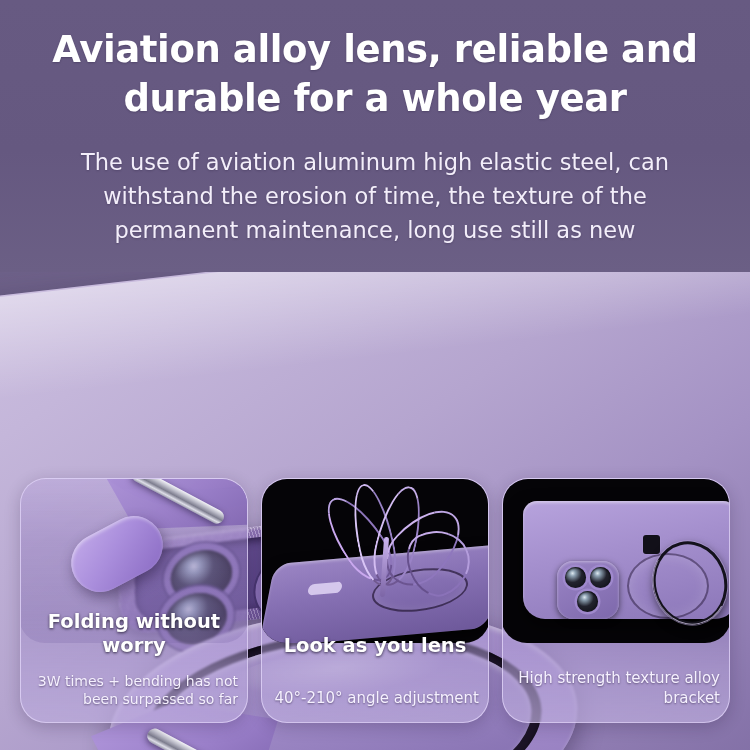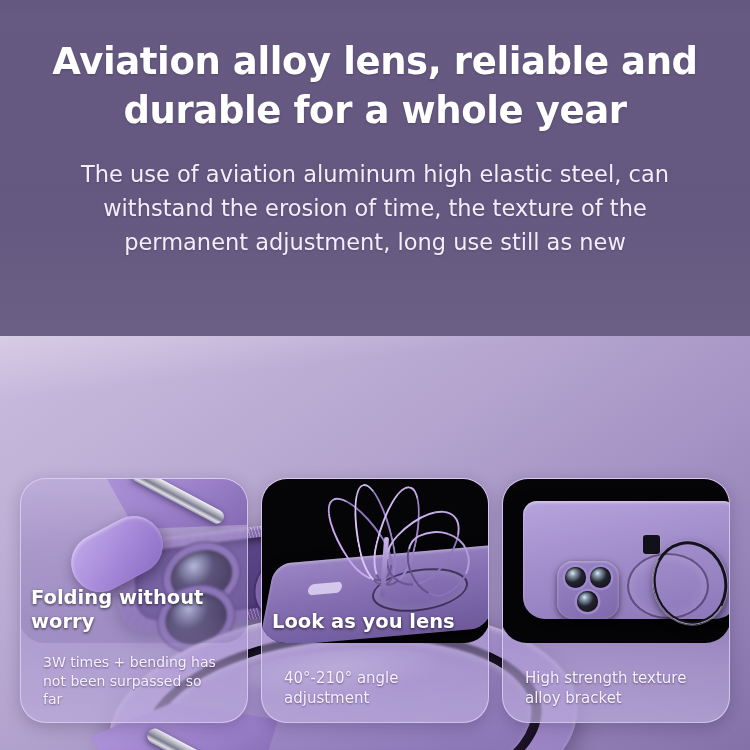--- a/index.html
+++ b/index.html
@@ -16,23 +16,23 @@
     height: 750px;
     overflow: hidden;
     font-family: "DejaVu Sans", "Liberation Sans", sans-serif;
     background: #645780;
     -webkit-font-smoothing: antialiased;
   }
 
   
   .header-band {
     position: absolute;
-    left: 0; top: 12px;
+    left: 0; top: 0;
     width: 750px;
-    height: 324px;
+    height: 272px;
     background: linear-gradient(180deg, #675a82 0%, #655880 55%, #6b5f85 100%);
     z-index: 5;
   }
 
   .headline {
     position: absolute;
     left: 0; top: 26px;
     width: 750px;
     text-align: center;
     color: #ffffff;
@@ -264,38 +264,39 @@
   .card-panel.glass {
     background: linear-gradient(180deg,
         rgba(214,198,240,0.30) 0%,
         rgba(150,128,192,0.18) 40%,
         rgba(120,100,165,0.26) 100%);
   }
 
   .card-title {
     position: absolute;
     left: 0; right: 0;
-    bottom: 88px;
+    bottom: 64px;
+    text-align: center;
     color: #ffffff;
     font-size: 19.5px;
     font-weight: bold;
     line-height: 1.22;
     padding: 0 10px;
     text-shadow: 0 1px 3px rgba(10,5,20,0.75);
     z-index: 4;
   }
   .card-caption {
     position: absolute;
     left: 0; right: 0;
     bottom: 14px;
-    text-align: left;
+    text-align: right;
     color: #f6f1ff;
     font-size: 15px;
     line-height: 1.3;
-    padding: 0 22px;
+    padding: 0 9px;
     text-shadow: 0 1px 2px rgba(30,18,50,0.5);
     z-index: 4;
   }
   .card-caption.small { font-size: 14px; }
 
   
   .flat-phone {
     position: absolute;
     left: 6px;
     top: 78px;
@@ -474,21 +475,21 @@
       </div>
     </div>
 
     <div class="hinge-arm"></div>
     <div class="chrome-rod"></div>
 
   </div>
 
   <div class="header-band">
     <div class="headline">Aviation alloy lens, reliable and durable for a whole year</div>
-    <div class="subhead">The use of aviation aluminum high elastic steel, can withstand the erosion of time, the texture of the permanent adjustment, long use still as new</div>
+    <div class="subhead">The use of aviation aluminum high elastic steel, can withstand the erosion of time, the texture of the permanent maintenance, long use still as new</div>
   </div>
 
   <div class="cards">
 
     <div class="card">
       <div class="card-panel glass">
         <div class="glass-arc"></div>
         <div class="glass-wedge"></div>
         <div class="glass-rod"></div>
         <div class="glass-pill"></div>

